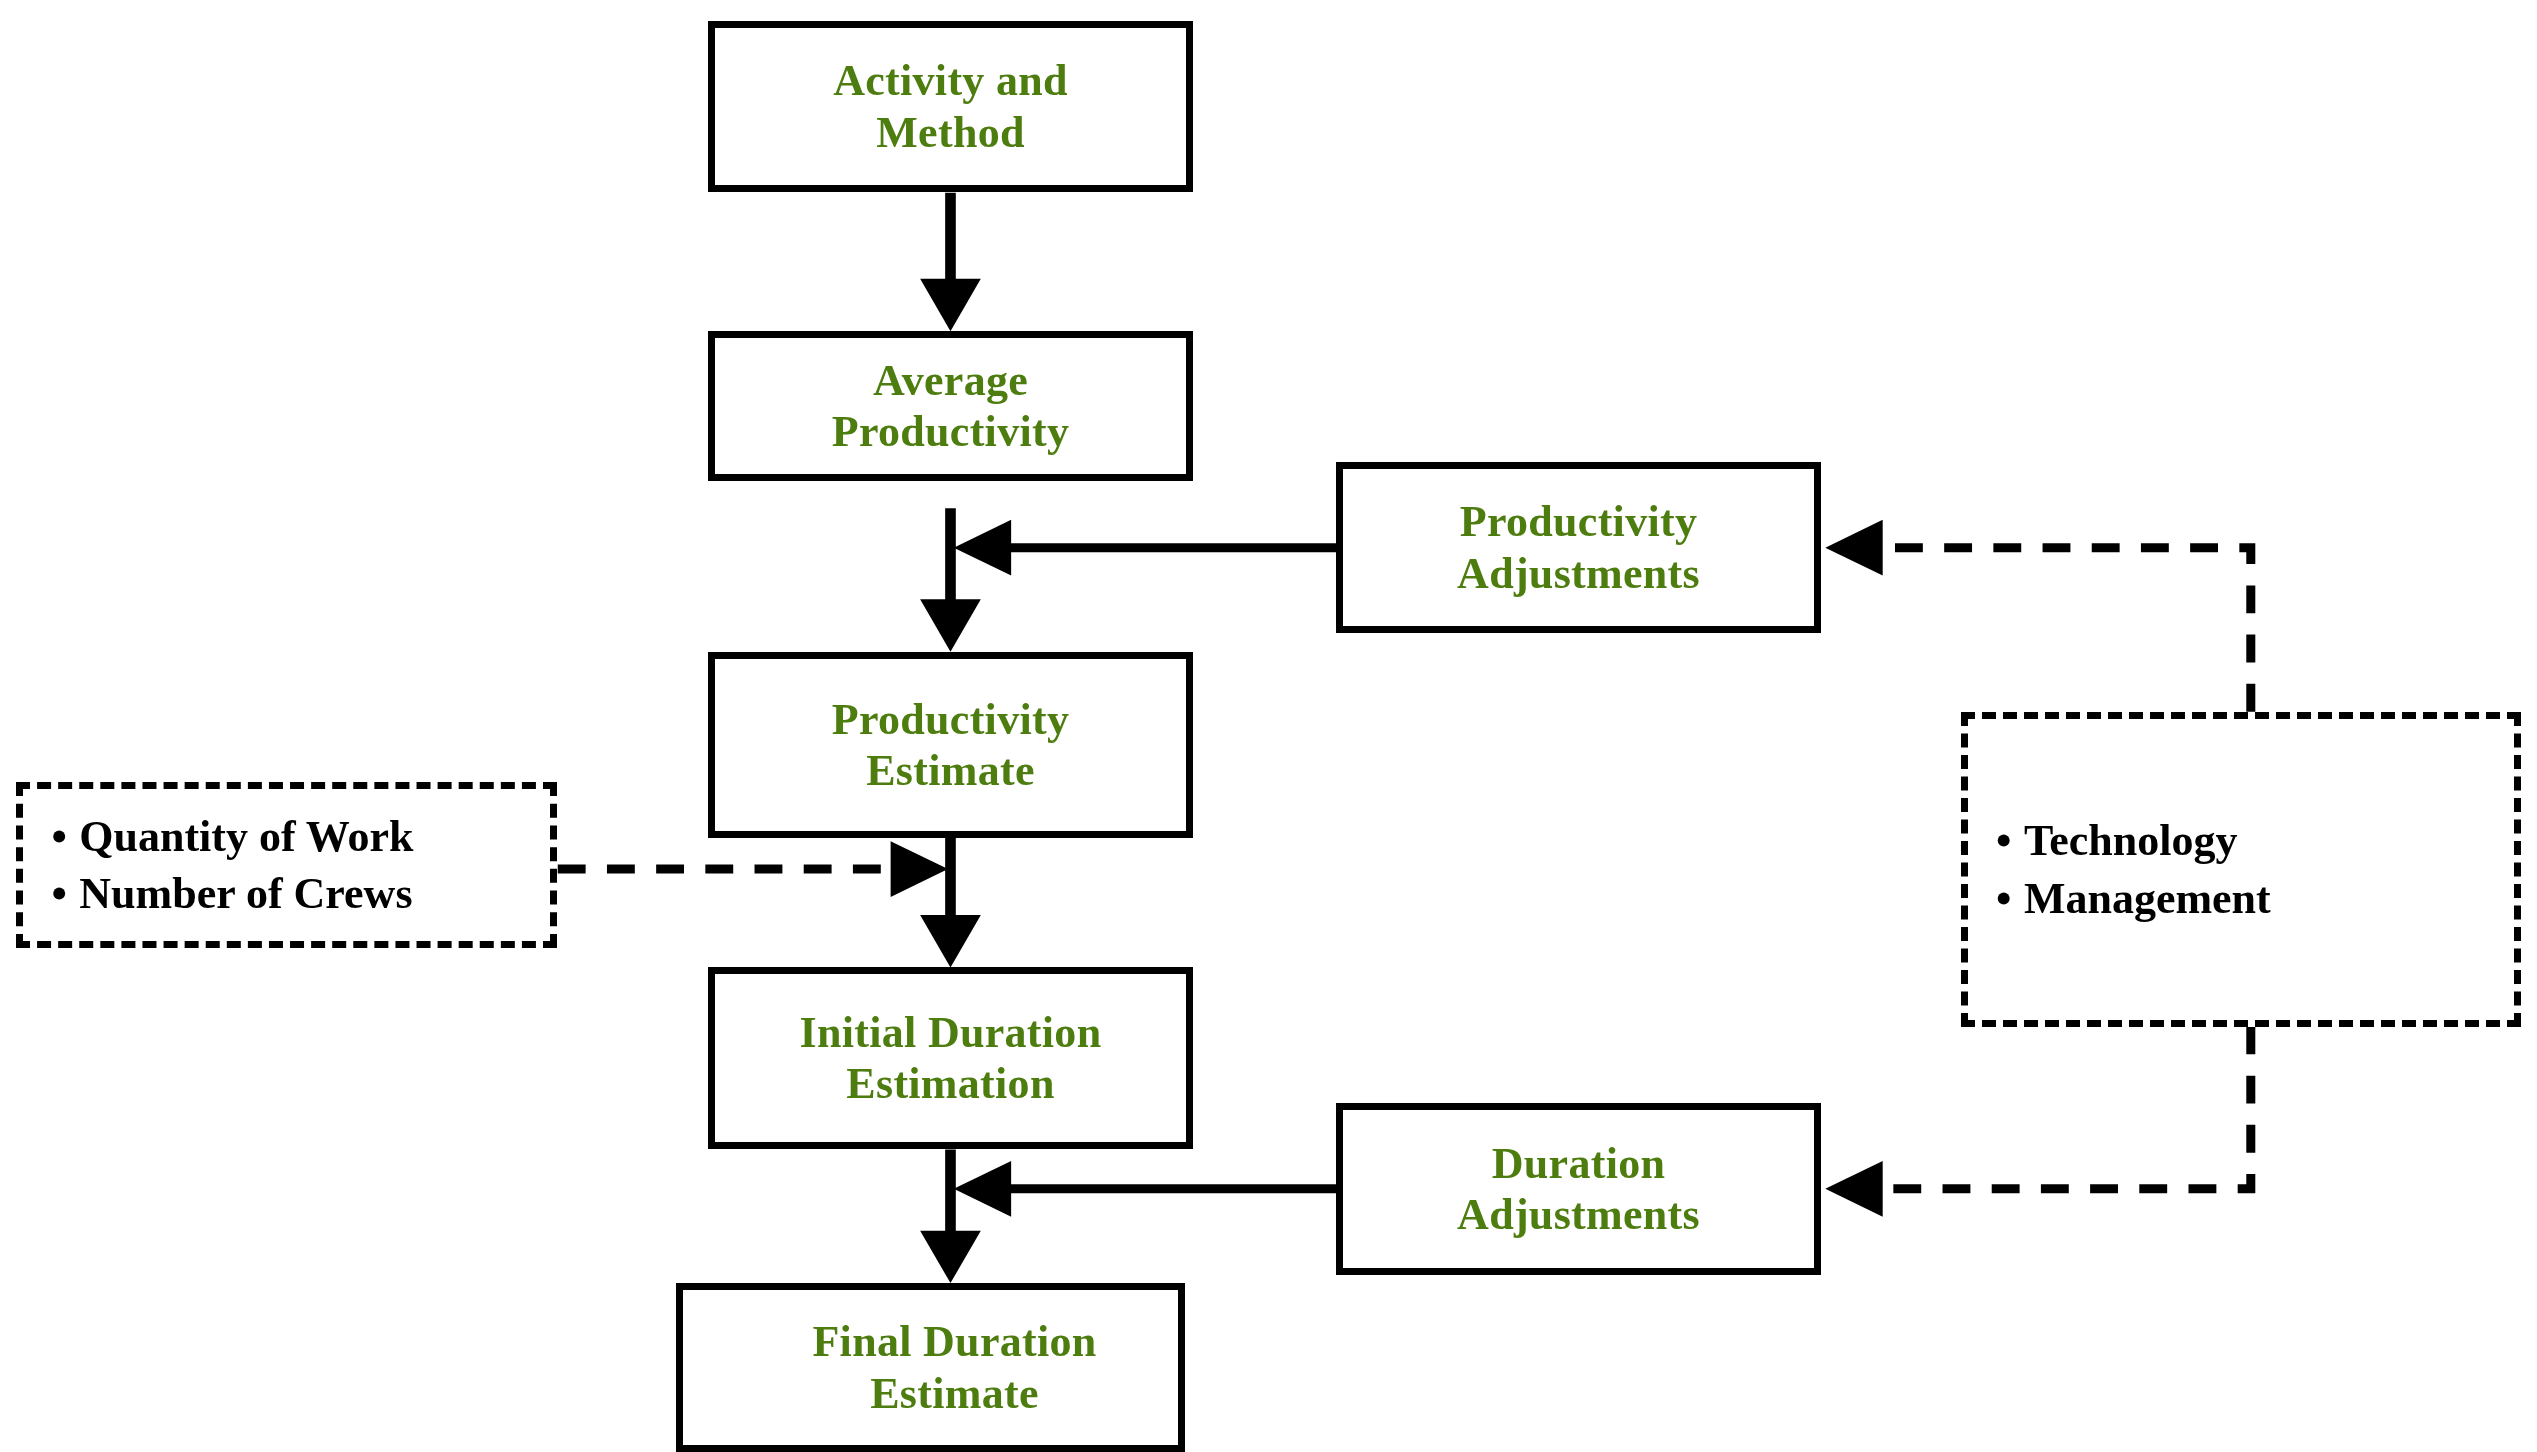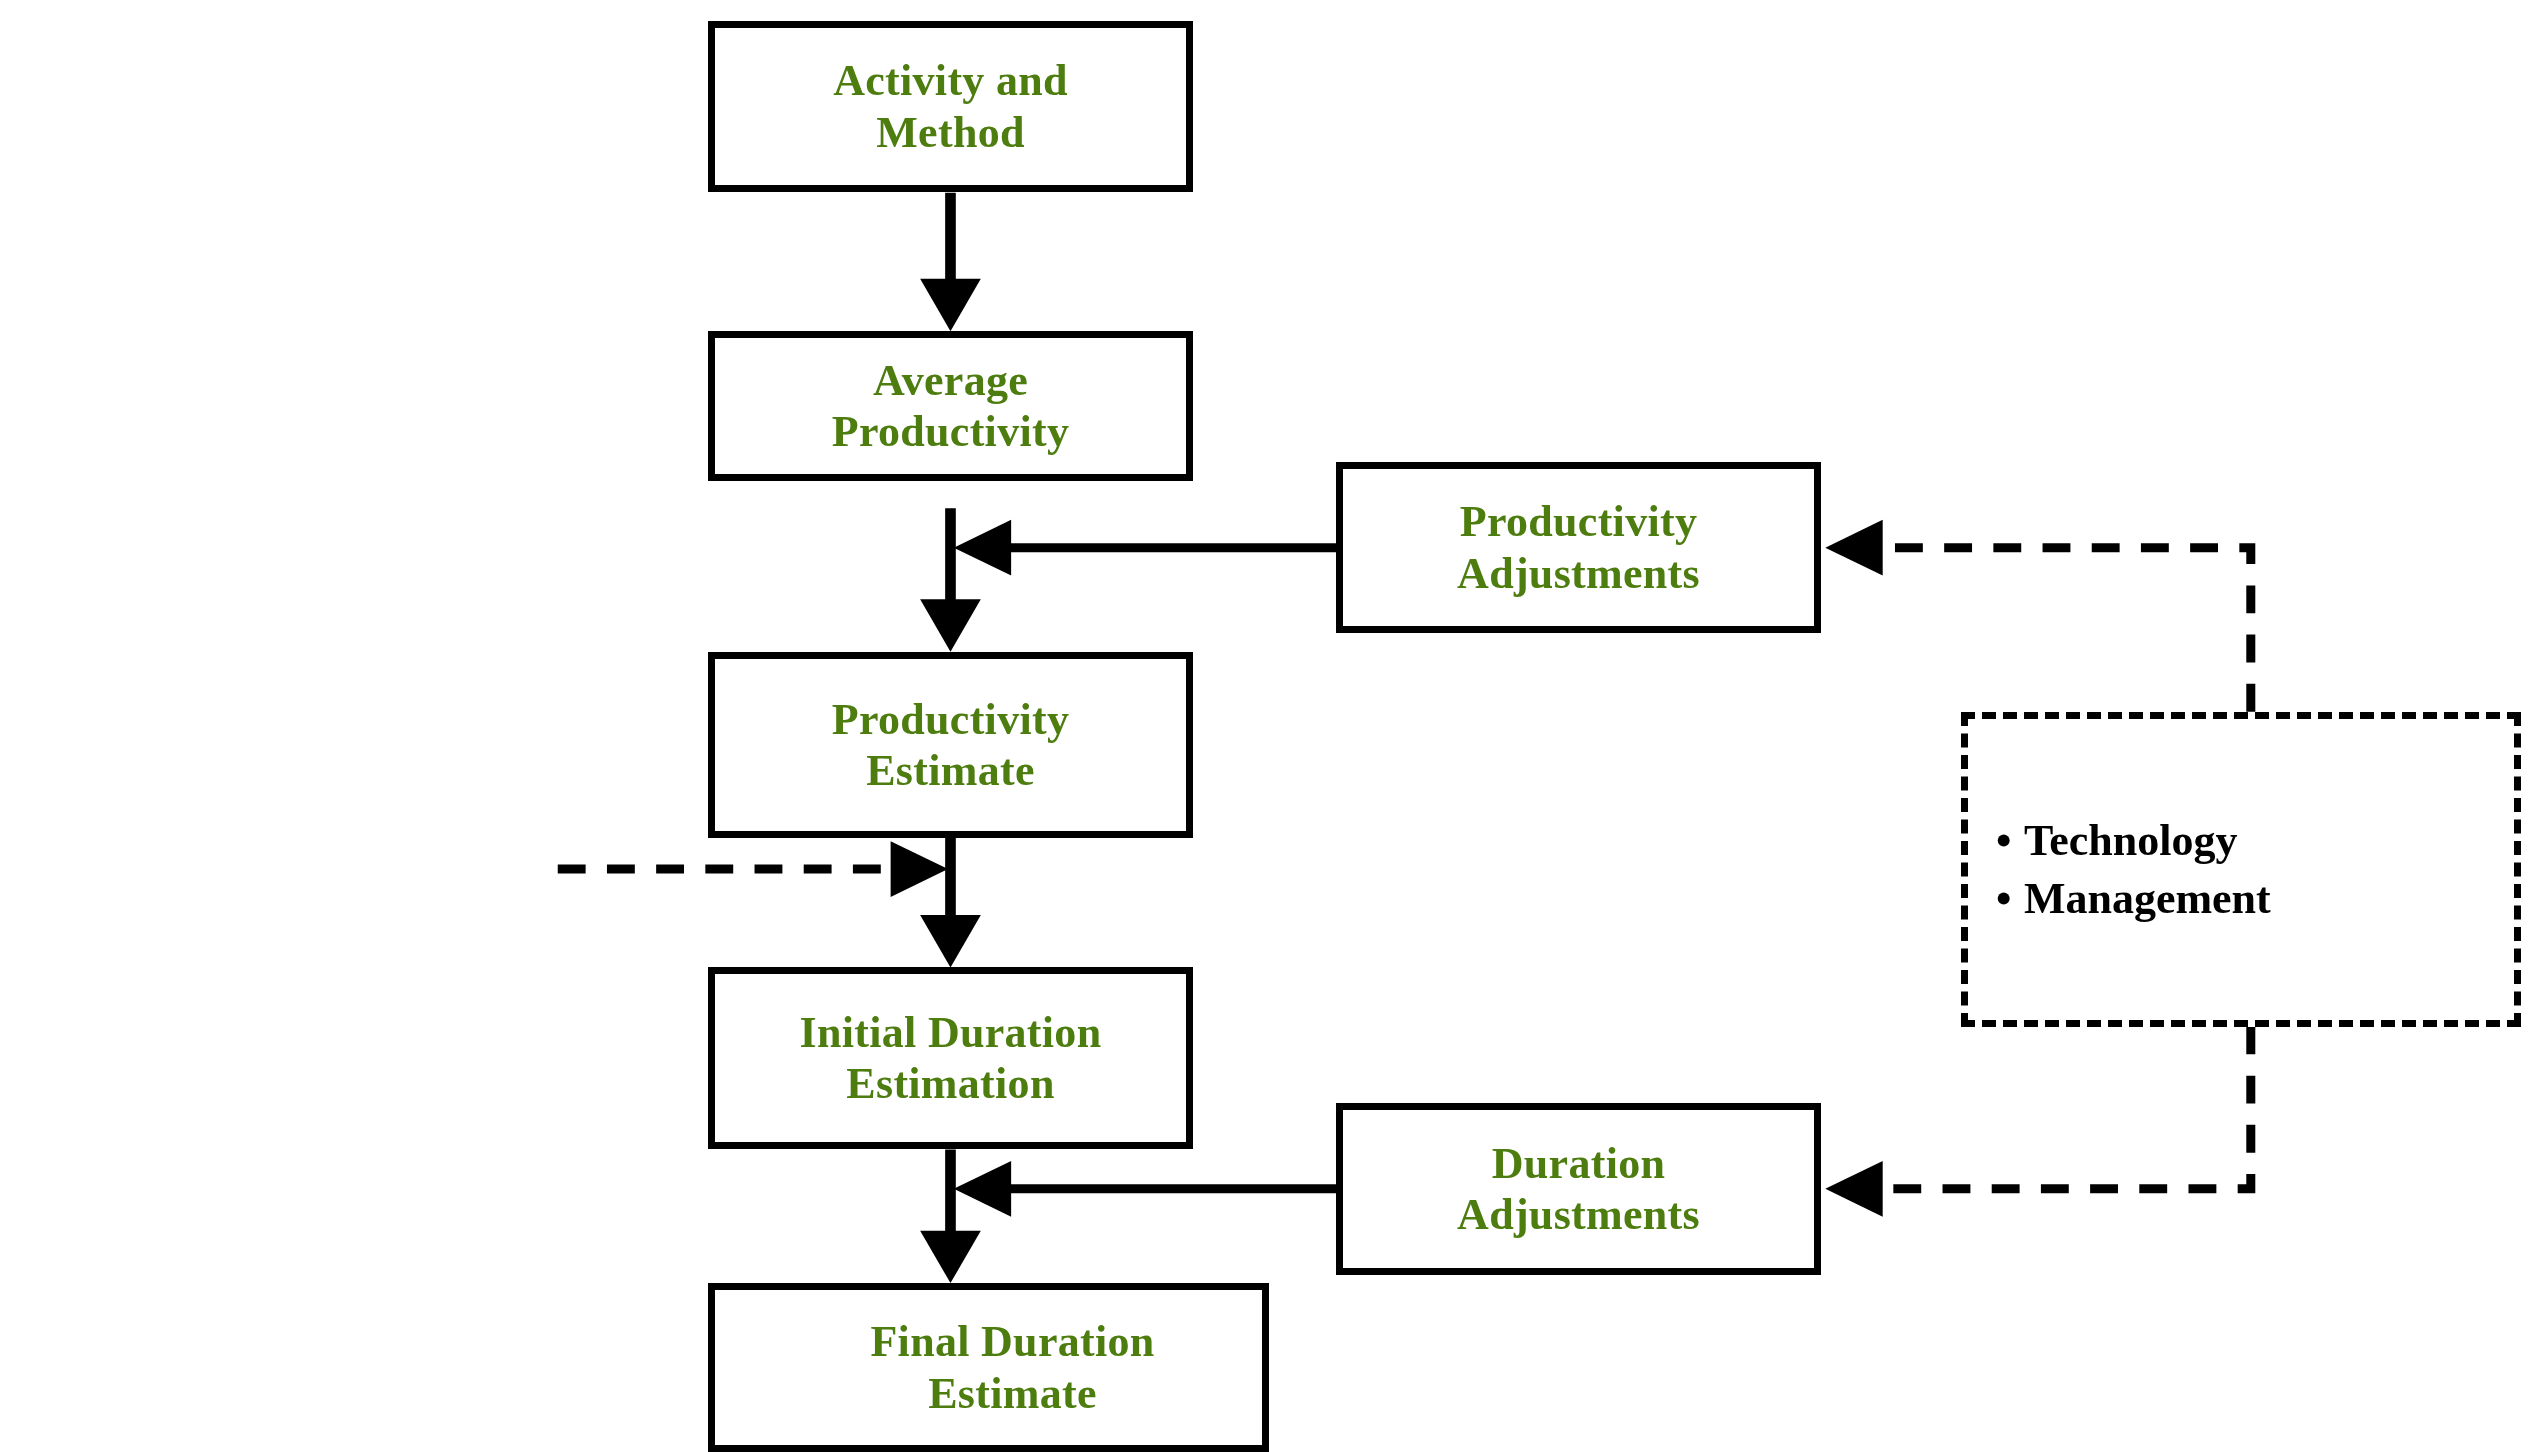--- a/index.html
+++ b/index.html
@@ -143,35 +143,41 @@
   <div class="solid-box" style="left:708px; top:652px; width:485px; height:186px;">
     <span class="box-label" style="white-space:pre-line;">Productivity
 Estimate</span>
   </div>
 
   <div class="solid-box" style="left:708px; top:967px; width:485px; height:182px;">
     <span class="box-label" style="white-space:pre-line;">Initial Duration
 Estimation</span>
   </div>
 
-  <div class="solid-box" style="left:708px; top:1283px; width:561px; height:169px;padding-left:48px;">
+  <div class="solid-box" style="left:676px; top:1283px; width:509px; height:169px;padding-left:48px;">
     <span class="box-label" style="white-space:pre-line;">Final Duration
 Estimate</span>
   </div>
 
   <div class="solid-box" style="left:1336px; top:462px; width:485px; height:171px;">
     <span class="box-label" style="white-space:pre-line;">Productivity
 Adjustments</span>
   </div>
 
   <div class="solid-box" style="left:1336px; top:1103px; width:485px; height:172px;">
     <span class="box-label" style="white-space:pre-line;">Duration
 Adjustments</span>
   </div>
 
+  <div class="dashed-box" style="left:16.4px; top:782px; width:541px; height:166px;">
+    <ul class="bullet-list">
+      <li class="bullet-item">Quantity of Work</li>
+      <li class="bullet-item">Number of Crews</li>
+    </ul>
+  </div>
 
   <div class="dashed-box" style="left:1961px; top:712px; width:560px; height:315px;">
     <ul class="bullet-list">
       <li class="bullet-item">Technology</li>
       <li class="bullet-item">Management</li>
     </ul>
   </div>
 
 </div>
 

